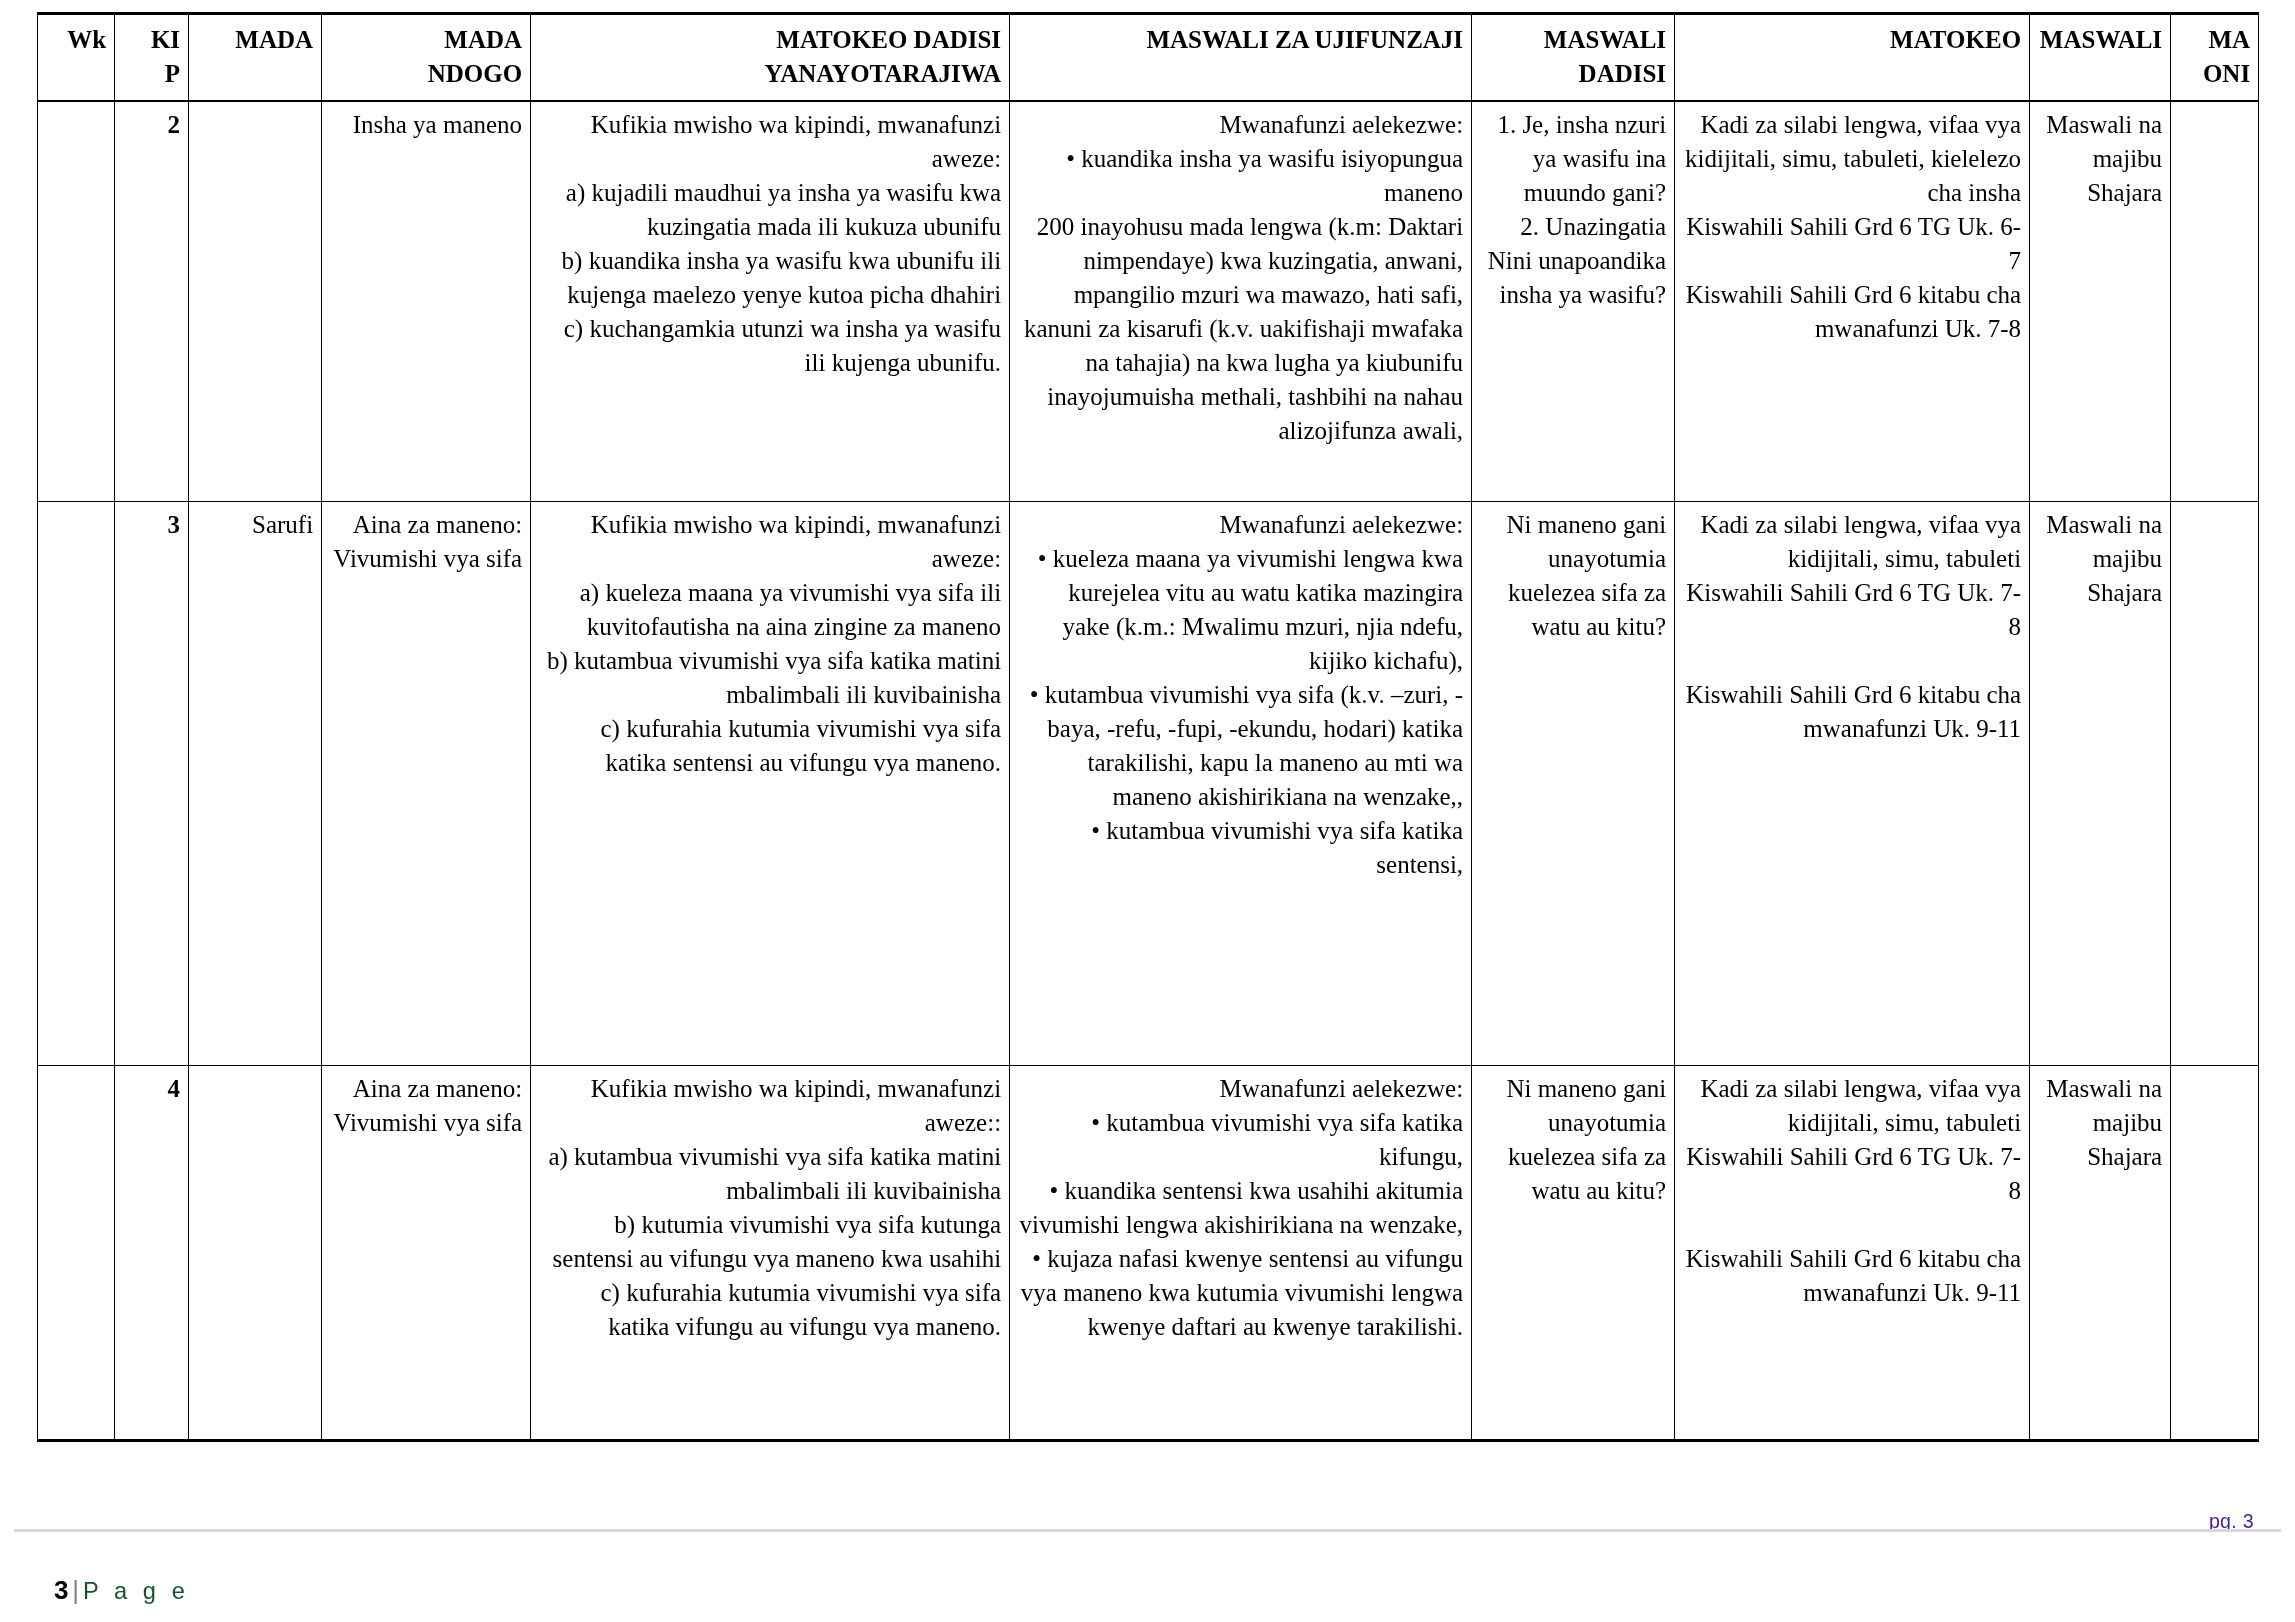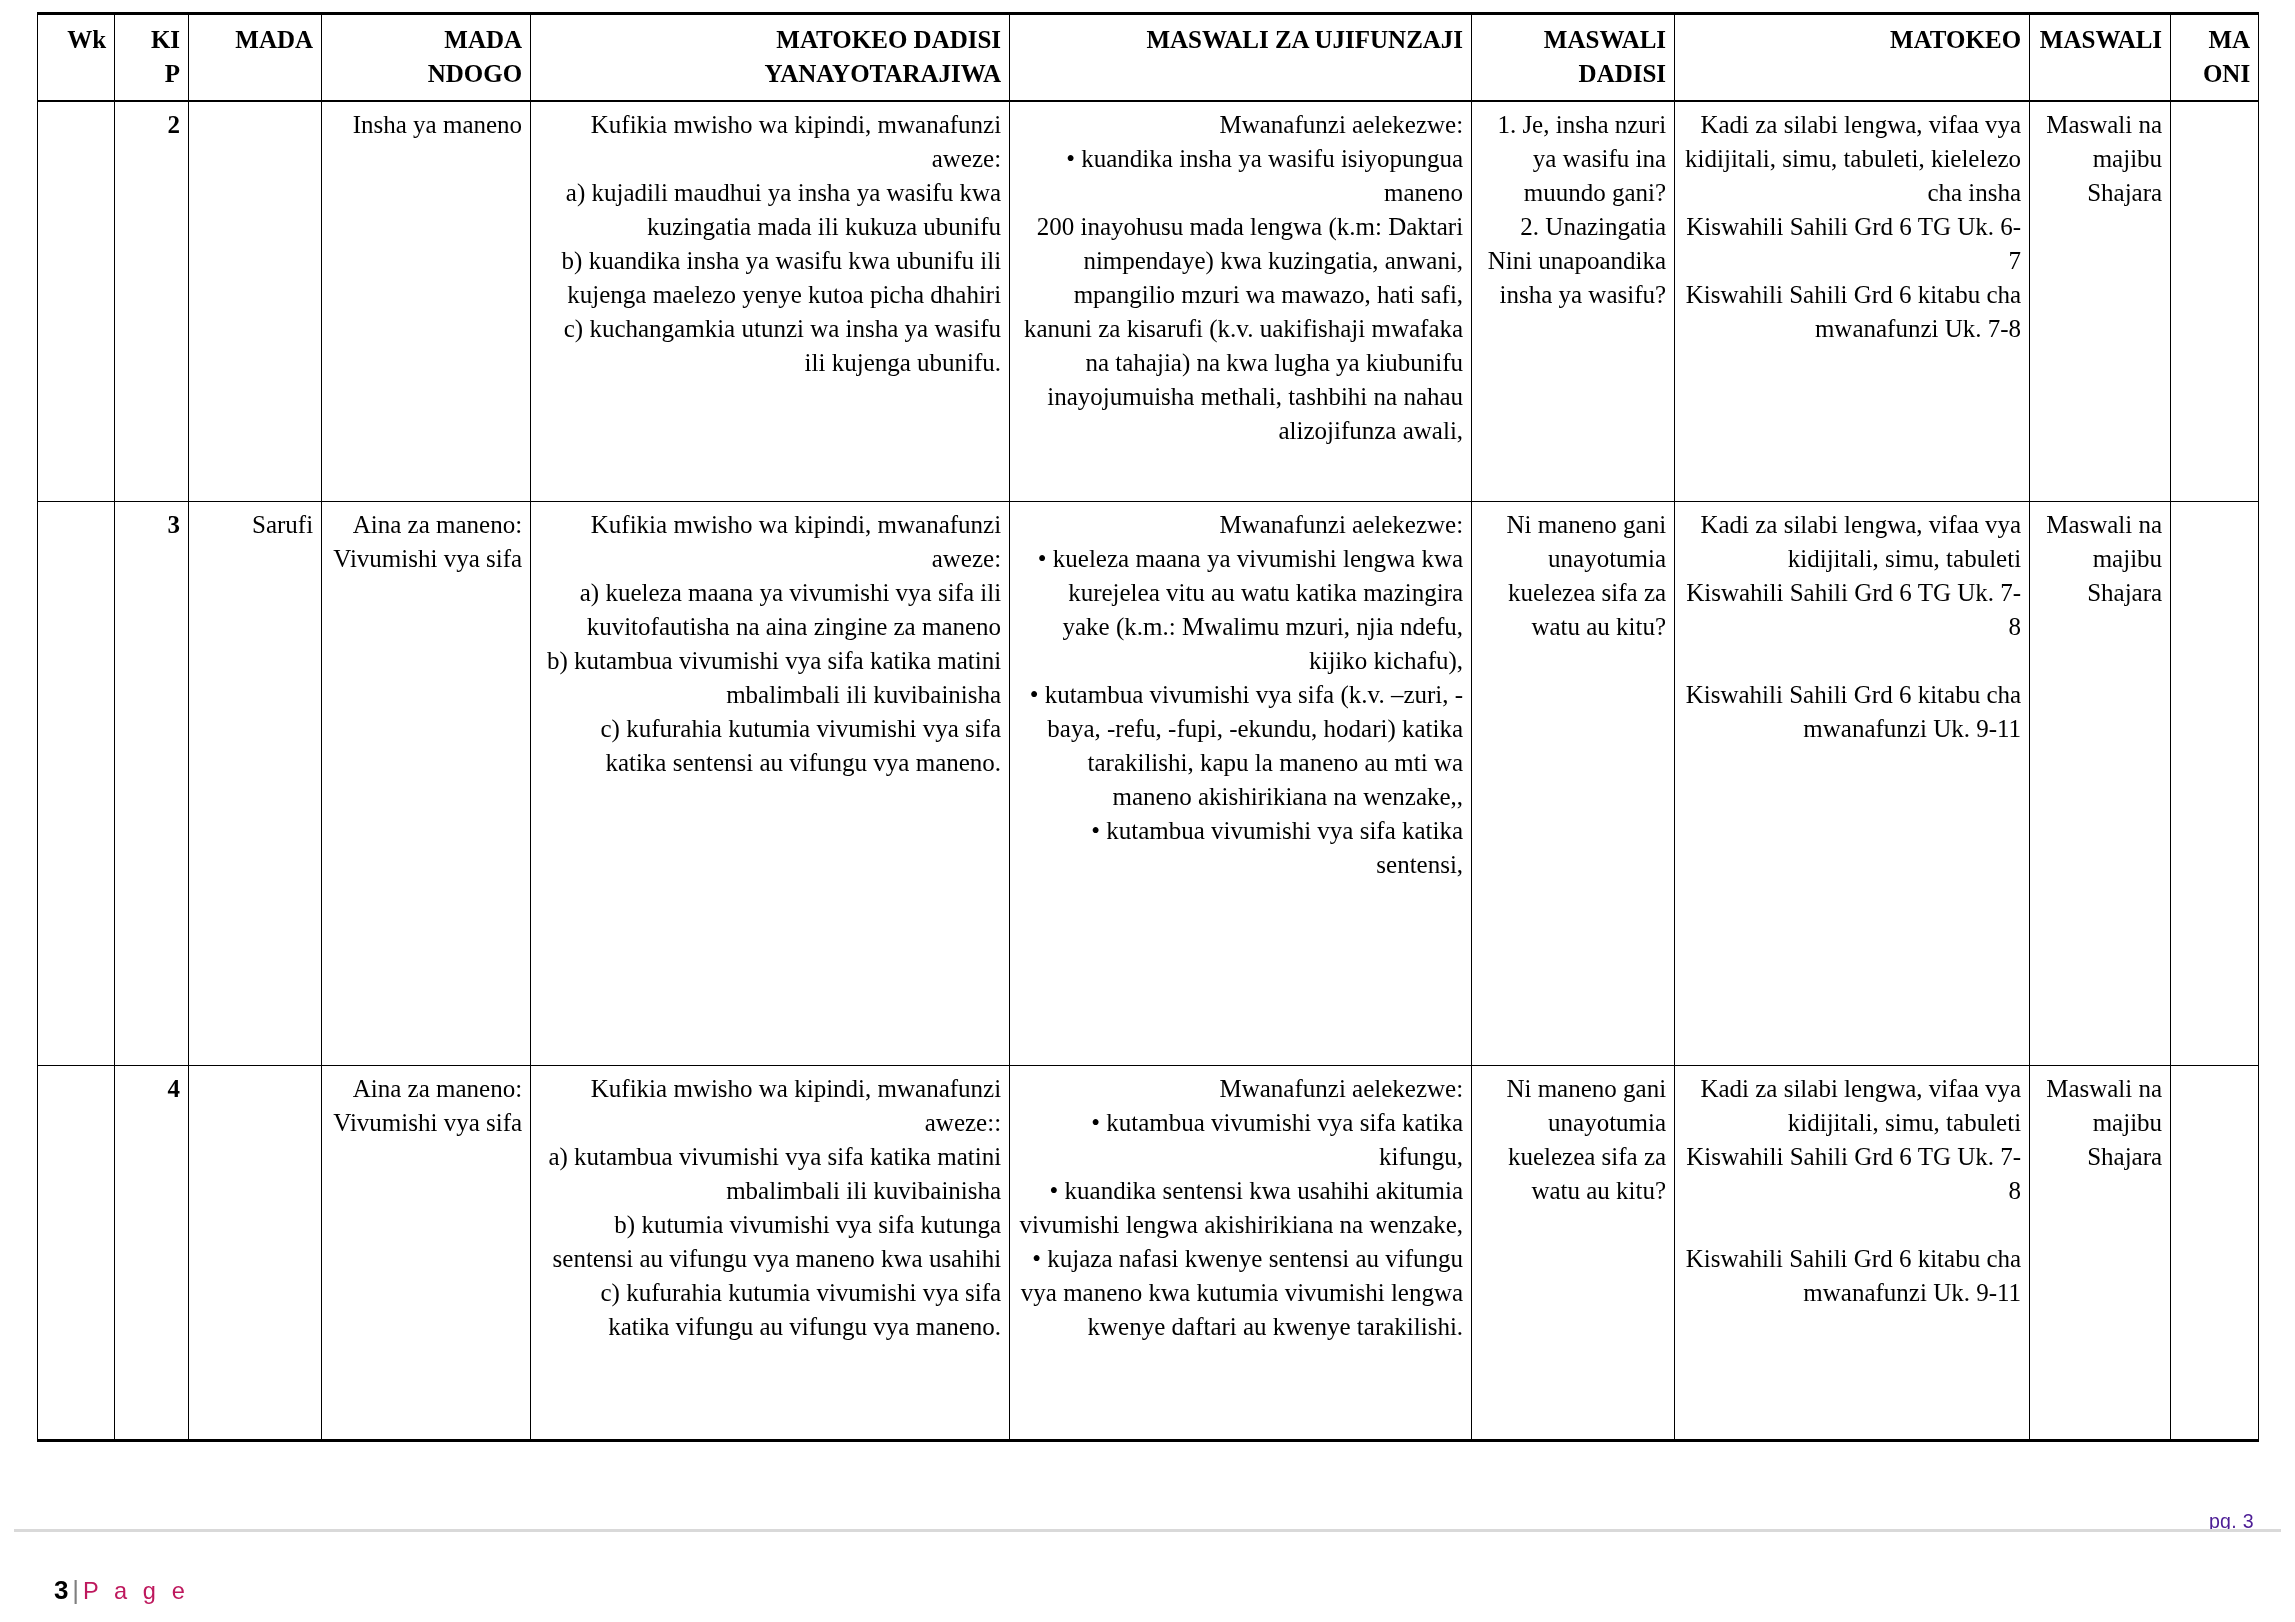--- a/index.html
+++ b/index.html
@@ -109,21 +109,21 @@
   .footer-page .num {
     font-weight: bold;
     color: #000000;
   }
   .footer-page .bar {
     color: #7f7f7f;
     font-weight: normal;
     padding: 0 3.9px;
   }
   .footer-page .word {
-    color: #be185d;
+    color: #14532d;
     letter-spacing: 4.6px;
     font-size: 23.6px;
   }
 </style>
 </head>
 <body>
 
 <div class="page">
 
   <table class="sow-table">

